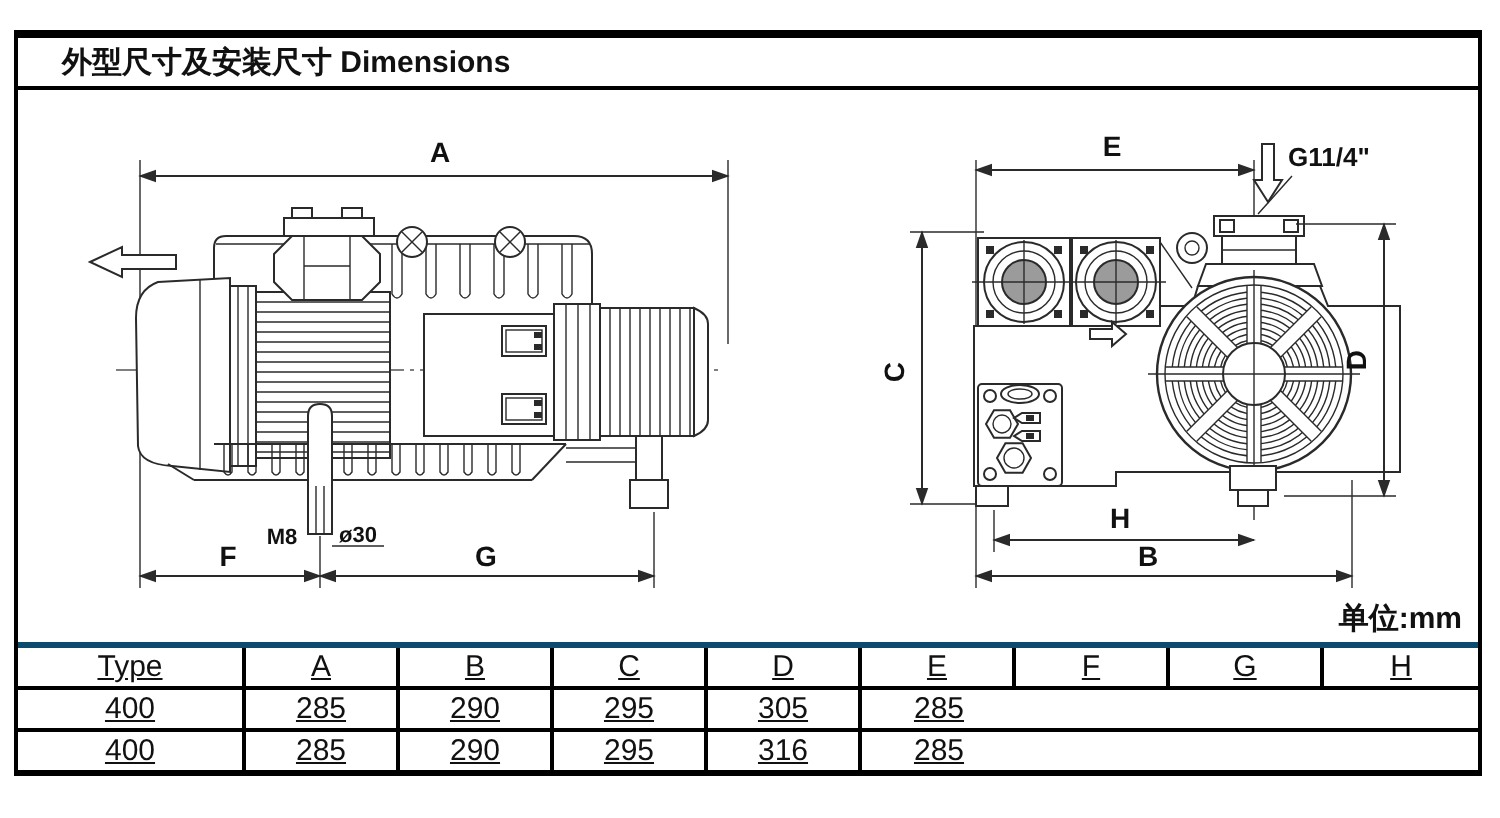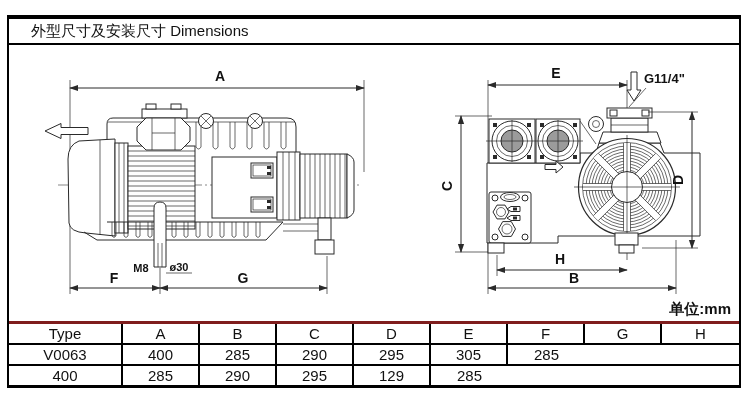--- a/index.html
+++ b/index.html
@@ -2,24 +2,24 @@
 <html><head>
 <meta charset="utf-8">
 <style>
   html,body{margin:0;padding:0;}
   body{width:750px;height:409px;position:relative;background:#fff;
        font-family:"Liberation Sans","DejaVu Sans",sans-serif;color:#111;overflow:hidden;}
   .frame{position:absolute;left:7px;top:15px;width:734px;height:373px;
          border:2px solid #000;border-top-width:4px;border-bottom-width:3px;
          display:flex;flex-direction:column;box-sizing:border-box;background:#fff;}
   .title-bar{height:24px;border-bottom:2px solid #000;display:flex;align-items:center;
-             padding-left:22px;font-size:15px;font-weight:normal;}
+             padding-left:22px;font-size:15px;font-weight:bold;}
   .draw-area{flex:1;position:relative;}
   .units{position:absolute;right:8px;bottom:2px;font-size:15px;font-weight:bold;text-align:center;}
-  .tbl{border-top:3px solid #7f1d1d;}
+  .tbl{border-top:3px solid #0c4a6e;text-decoration:underline;}
   .t-row{display:grid;grid-template-columns:114px repeat(8,1fr);border-top:2px solid #000;}
   .t-row:first-child{border-top:none;}
   .t-cell{border-right:2px solid #000;text-align:center;font-size:15px;
           height:19px;line-height:19px;padding:0;}
   .t-cell:last-child{border-right:none;}
   svg.overlay{position:absolute;left:0;top:0;width:750px;height:409px;pointer-events:none;}
   svg .ln{stroke:#2a2a2a;stroke-width:1;fill:none;}
   svg .lt{stroke:#2a2a2a;stroke-width:0.7;fill:none;}
   svg .fw{fill:#fff;stroke:#2a2a2a;stroke-width:1;}
   svg .fb{fill:#2a2a2a;stroke:none;}
@@ -44,34 +44,33 @@
       <div class="t-cell">A</div>
       <div class="t-cell">B</div>
       <div class="t-cell">C</div>
       <div class="t-cell">D</div>
       <div class="t-cell">E</div>
       <div class="t-cell">F</div>
       <div class="t-cell">G</div>
       <div class="t-cell">H</div>
     </div>
     <div class="t-row">
-      <div class="t-cell">V0063</div>
       <div class="t-cell">400</div>
       <div class="t-cell">285</div>
       <div class="t-cell">290</div>
       <div class="t-cell">295</div>
       <div class="t-cell">305</div>
       <div class="t-cell">285</div>
     </div>
     <div class="t-row">
       <div class="t-cell">400</div>
       <div class="t-cell">285</div>
       <div class="t-cell">290</div>
       <div class="t-cell">295</div>
-      <div class="t-cell">129</div>
+      <div class="t-cell">316</div>
       <div class="t-cell">285</div>
     </div>
   </div>
 </div>
 
 <svg class="overlay" viewBox="0 0 750 409">
   <defs>
     <marker id="ar" viewBox="0 0 10 10" refX="9" refY="5" markerWidth="9" markerHeight="9" orient="auto-start-reverse">
       <path d="M0,1.5 L10,5 L0,8.5 z" fill="#2a2a2a"></path>
     </marker>

